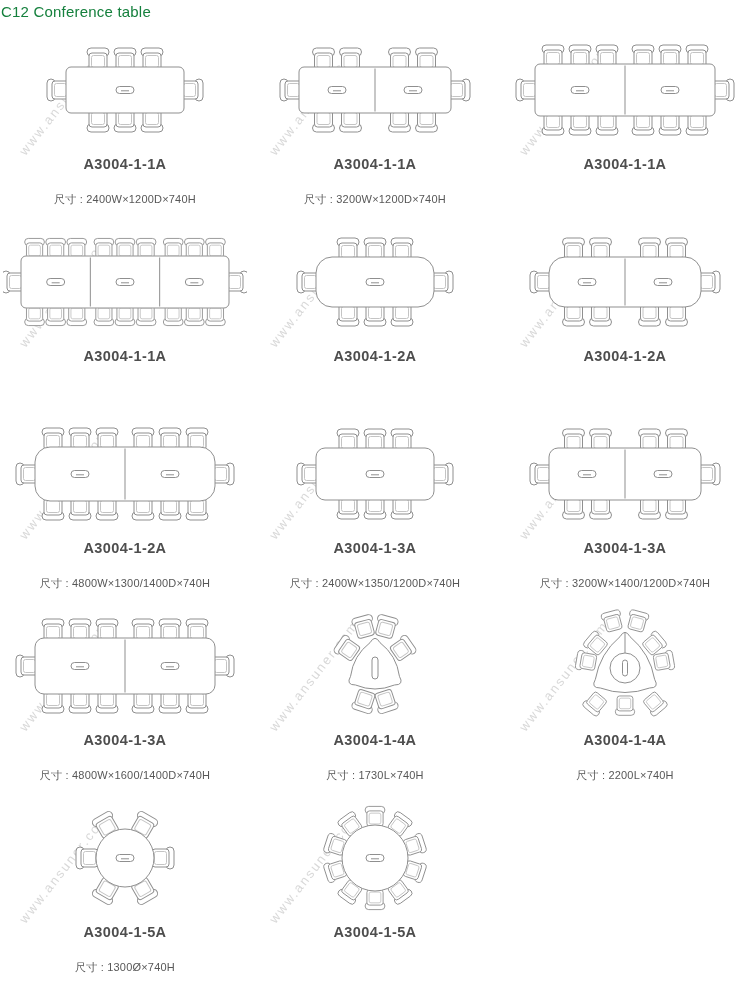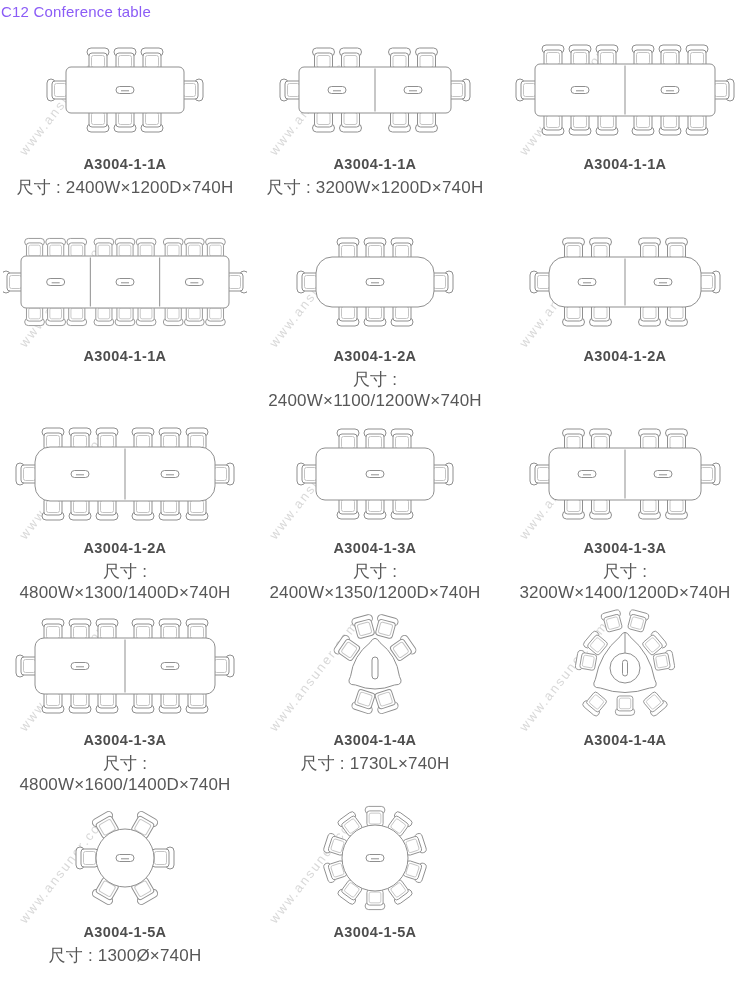--- a/index.html
+++ b/index.html
@@ -1,23 +1,23 @@
 <!DOCTYPE html>
 <html><head>
 <meta charset="utf-8">
 <style>
   html,body{margin:0;padding:0;background:#ffffff;}
   body{width:750px;height:993px;overflow:hidden;font-family:"Liberation Sans","DejaVu Sans",sans-serif;}
   .page{position:relative;width:750px;height:993px;background:#fff;}
-  .title{font-size:15px;font-weight:normal;color:#8b5cf6;margin:3px 12px 8px 1px;letter-spacing:.2px;}
+  .title{font-size:15px;font-weight:normal;color:#15803d;margin:3px 12px 8px 1px;letter-spacing:.2px;}
   .grid{display:grid;grid-template-columns:repeat(3,250px);grid-auto-rows:192px;}
   .cell{position:relative;text-align:center;padding-top:2px;overflow:visible;}
   .diagram{height:122px;display:flex;align-items:center;justify-content:center;position:relative;z-index:1;}
   .model{font-size:14.5px;color:#4e4e4e;margin-top:4px;letter-spacing:.4px;position:relative;z-index:1;font-weight:bold;}
-  .dims{font-size:17px;color:#575757;margin-top:4px;letter-spacing:.2px;position:relative;z-index:1;}
+  .dims{font-size:11px;color:#575757;margin-top:20px;letter-spacing:.2px;position:relative;z-index:1;}
   .wm{position:absolute;left:22px;top:118px;transform:rotate(-52deg);transform-origin:left center;
       font-size:13px;color:#a9a9a9;opacity:.45;letter-spacing:2px;white-space:nowrap;z-index:0;pointer-events:none;}
   svg{display:block;}
 </style>
 </head>
 <body>
 
 <div class="page">
   <h1 class="title">C12 Conference table</h1>
   <div class="grid" id="grid">
@@ -382,21 +382,20 @@
               <rect x="-11" y="-14" width="22" height="8" rx="4" fill="#fff" stroke="#8f8f8f"></rect>
               <rect x="-9" y="-9" width="18" height="17" rx="3" fill="#fff" stroke="#8f8f8f"></rect>
               <rect x="-6.5" y="-6.5" width="13" height="12" rx="2" fill="none" stroke="#c4c4c4"></rect>
             </g>
             <rect x="63" y="35" width="118" height="50" rx="16" fill="#fff" stroke="#8f8f8f"></rect>
             <rect x="113" y="56.5" width="18" height="7" rx="3.5" fill="#fff" stroke="#8f8f8f"></rect>
             <line x1="118" y1="60.8" x2="126" y2="60.8" stroke="#8f8f8f"></line>
           </svg>
         </div>
     <div class="model">A3004-1-2A</div>
-    <div class="dims">尺寸 : 2400W×1100/1200W×740H</div>
   </div>
       <div class="cell">
     <div class="wm">www.ansuner.com</div>
     <div class="diagram">
           <svg width="244" height="122" viewBox="0 0 244 122" fill="none" stroke-width="1">
             <g transform="translate(70.5 30) rotate(0) scale(1)">
               <rect x="-11" y="-14" width="22" height="8" rx="4" fill="#fff" stroke="#8f8f8f"></rect>
               <rect x="-9" y="-9" width="18" height="17" rx="3" fill="#fff" stroke="#8f8f8f"></rect>
               <rect x="-6.5" y="-6.5" width="13" height="12" rx="2" fill="none" stroke="#c4c4c4"></rect>
             </g>
@@ -832,20 +831,21 @@
               <rect x="-9" y="-9" width="18" height="17" rx="3" fill="#fff" stroke="#8f8f8f"></rect>
               <rect x="-6.5" y="-6.5" width="13" height="12" rx="2" fill="none" stroke="#c4c4c4"></rect>
             </g>
             <path d="M 117.00 30.66 Q 96.89 47.50 92.36 73.34 Q 87.36 82.00 97.36 82.00 Q 122.00 91.00 146.64 82.00 Q 156.64 82.00 151.64 73.34 Q 147.11 47.50 127.00 30.66 Q 122.00 22.00 117.00 30.66 Z" fill="#fff" stroke="#8f8f8f"></path>
             <line x1="122" y1="27" x2="122" y2="47" stroke="#8f8f8f"></line>
             <circle cx="122" cy="62" r="15" fill="#fff" stroke="#8f8f8f"></circle>
             <rect x="119.5" y="54" width="5" height="16" rx="2.5" fill="#fff" stroke="#8f8f8f"></rect>
           </svg>
         </div>
     <div class="model">A3004-1-4A</div>
+    <div class="dims">尺寸 : 2200L×740H</div>
   </div>
       <div class="cell">
     <div class="wm">www.ansuner.com</div>
     <div class="diagram">
           <svg width="244" height="122" viewBox="0 0 244 122" fill="none" stroke-width="1">
             <g transform="translate(157 60) rotate(90) scale(1)">
               <rect x="-11" y="-14" width="22" height="8" rx="4" fill="#fff" stroke="#8f8f8f"></rect>
               <rect x="-9" y="-9" width="18" height="17" rx="3" fill="#fff" stroke="#8f8f8f"></rect>
               <rect x="-6.5" y="-6.5" width="13" height="12" rx="2" fill="none" stroke="#c4c4c4"></rect>
             </g>

